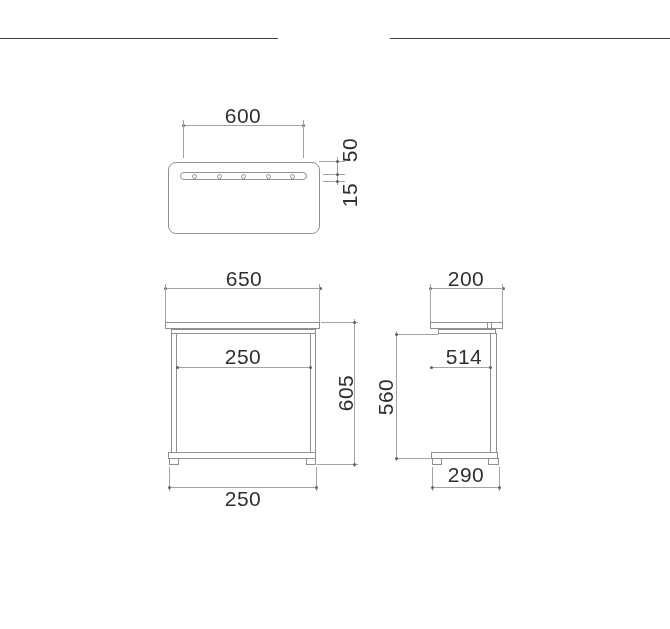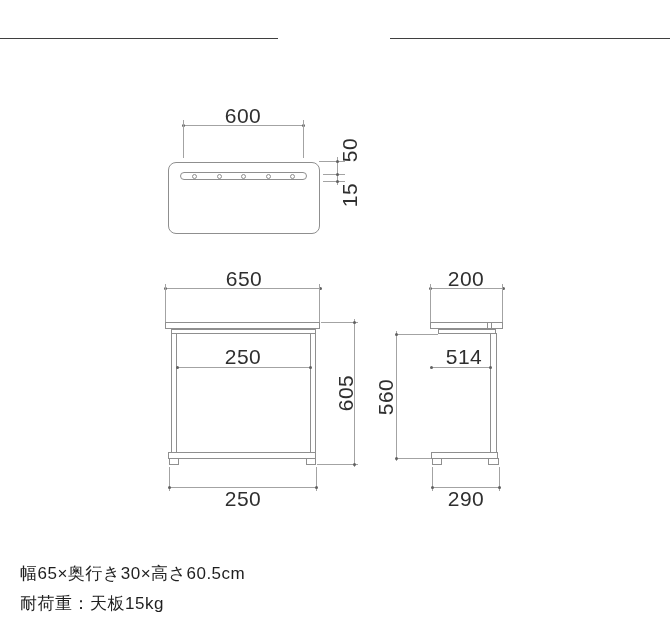--- a/index.html
+++ b/index.html
@@ -140,19 +140,17 @@
     <div class="hline" style="left:397px;top:458px;width:34px;"></div>
     <div class="dot" style="left:395px;top:333px;"></div>
     <div class="dot" style="left:395px;top:457px;"></div>
     <div class="dim-label rot" style="left:346px;top:387px;">560</div>
 
     <div class="vline" style="left:432px;top:467px;height:24px;"></div>
     <div class="vline" style="left:499px;top:467px;height:24px;"></div>
     <div class="hline" style="left:432px;top:487px;width:67px;"></div>
     <div class="dot" style="left:431px;top:486px;"></div>
     <div class="dot" style="left:498px;top:486px;"></div>
-    <div class="dim-label" style="left:426px;top:489px;">290</div>
+    <div class="dim-label" style="left:426px;top:465px;">290</div>
   </div>
 
-  <div class="footer-line" style="top:562px;">幅65×奥行き30×高さ60.5cm</div>
-  <div class="footer-line" style="top:592px;">耐荷重：天板15kg</div>
 
 </div>
 
 </body></html>

